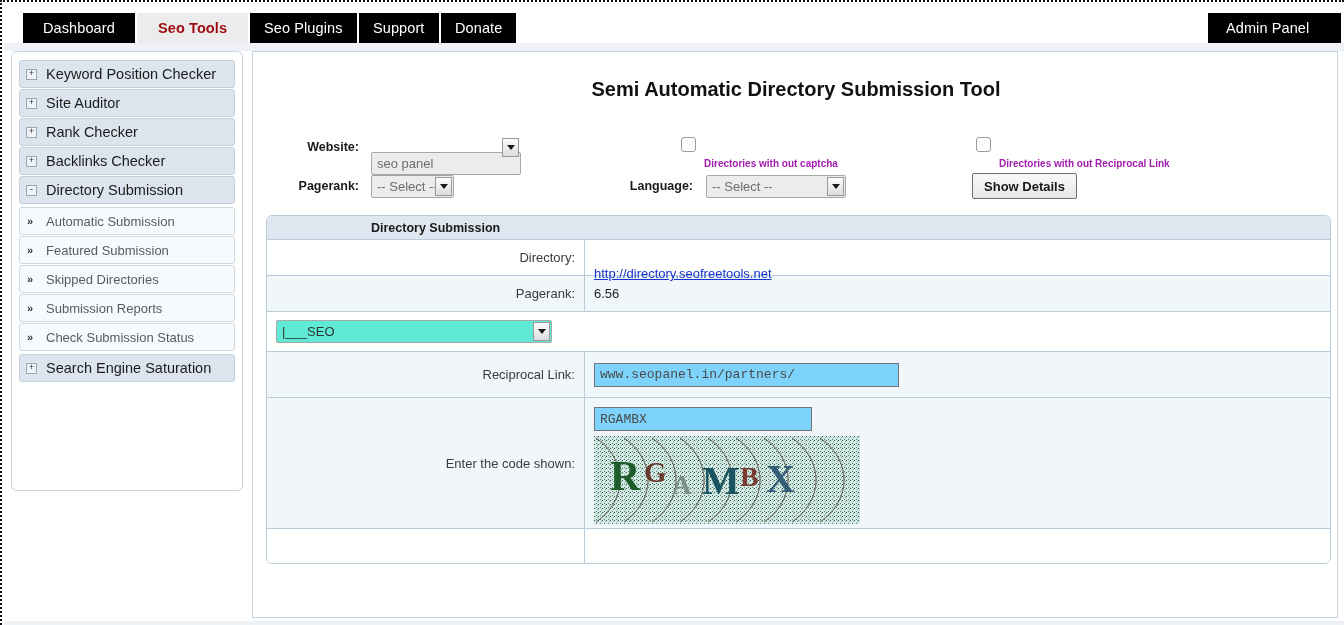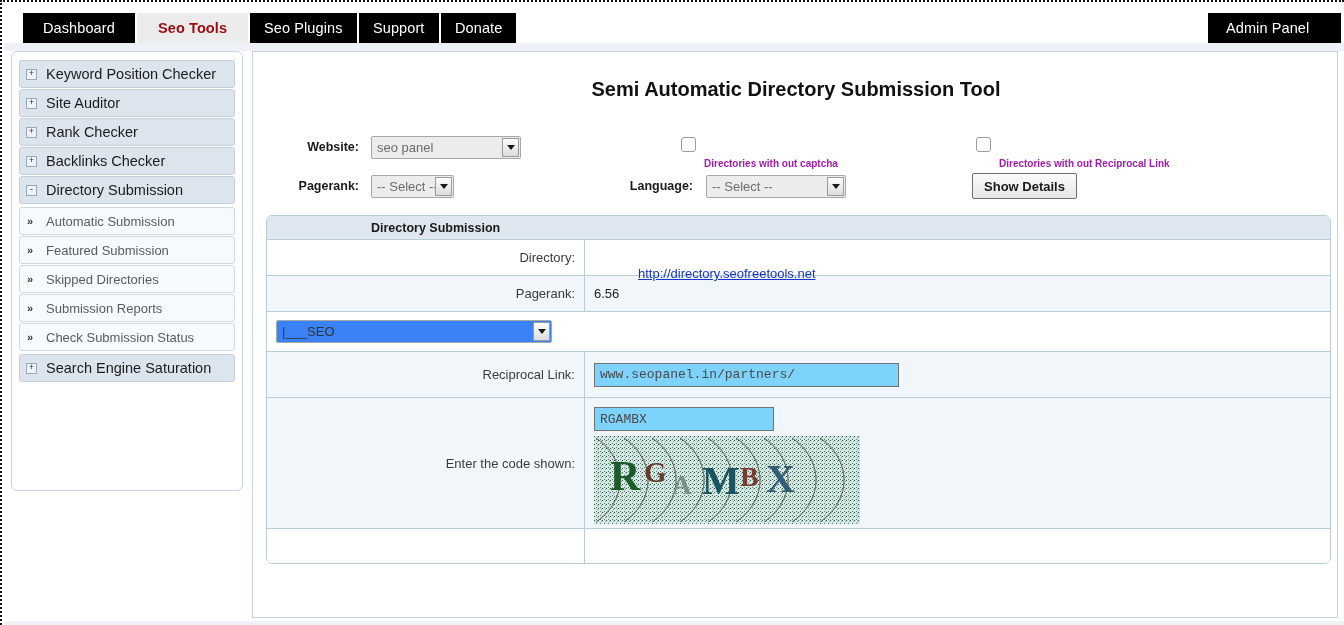--- a/index.html
+++ b/index.html
@@ -252,21 +252,21 @@
     color: #1a1a1a;
     padding-left: 104px;
     box-sizing: border-box;
   }
   .trow {
     display: flex;
     border-bottom: 1px solid #b9ccd9;
     box-sizing: border-box;
   }
   .trow:last-child { border-bottom: none; }
-  .trow.odd  { background: #ffffff; gap: 44px; }
+  .trow.odd  { background: #ffffff; }
   .trow.even { background: #f1f6fa; }
   .tcell-l {
     width: 318px;
     min-width: 318px;
     box-sizing: border-box;
     text-align: right;
     padding-right: 9px;
     font-size: 13px;
     color: #3b3b3b;
     border-right: 1px solid #b9ccd9;
@@ -385,21 +385,21 @@
       <span>Search Engine Saturation</span>
     </div>
   </div>
 
   <div id="content">
 
     <div id="page-title">Semi Automatic Directory Submission Tool</div>
 
     <div class="flabel" style="left:36px; top:88px; width:70px;">Website:</div>
     <div class="sel-wrap" style="left:118px; top:84px; width:150px; height:23px;">
-      <select class="sp" style="left:0; top:0; width:150px;">
+      <select class="sp" style="left:0; top:16px; width:150px;">
         <option>seo panel</option>
       </select>
       <span class="arrowbtn"></span>
     </div>
 
     <div class="cbrow" style="left:428px; top:84px;">
       <span class="cbx" style="left:0; top:1px;"></span>
       <span class="cblabel" style="left:23px; top:2px;">Directories with out captcha</span>
     </div>
 
@@ -438,40 +438,40 @@
       </div>
 
       <div class="trow even" style="height:36px;">
         <div class="tcell-l">Pagerank:</div>
         <div class="tcell-r">6.56</div>
       </div>
 
       <div class="trow odd" style="height:40px;">
         <div class="tcell-r">
           <div class="sel-wrap" style="position:relative; width:276px; height:23px;">
-            <select class="sp" style="position:absolute; left:0; top:0; width:276px; background:#3b82f6; color:#333;">
+            <select class="sp" style="position:absolute; left:0; top:0; width:276px; background:#5eead4; color:#333;">
               <option>|___SEO</option>
             </select>
             <span class="arrowbtn"></span>
           </div>
         </div>
       </div>
 
       <div class="trow even" style="height:46px;">
         <div class="tcell-l">Reciprocal Link:</div>
         <div class="tcell-r">
           <input class="txt" style="width: 305px;" type="text" value="www.seopanel.in/partners/">
         </div>
       </div>
 
       <div class="trow even" style="height:131px;">
         <div class="tcell-l">Enter the code shown:</div>
         <div class="tcell-r" style="display:block; padding-left:0;">
           <div class="cap-wrap">
-            <input class="txt" style="width: 180px; margin-bottom: 5px;" type="text" value="RGAMBX">
+            <input class="txt" style="width: 218px; margin-bottom: 5px;" type="text" value="RGAMBX">
             <svg id="capimg" viewBox="0 0 266 88">
               <defs>
                 <pattern id="noise" width="4" height="4" patternUnits="userSpaceOnUse">
                   <rect width="4" height="4" fill="#cfeae2"></rect>
                   <rect x="0" y="0" width="1" height="1" fill="#0d1410" opacity="0.75"></rect>
                   <rect x="2" y="3" width="1" height="1" fill="#0d1410" opacity="0.55"></rect>
                   <rect x="3" y="1" width="1" height="1" fill="#2a3a34" opacity="0.4"></rect>
                 </pattern>
               </defs>
               <rect x="0" y="0" width="266" height="88" fill="#cfeae2"></rect>

